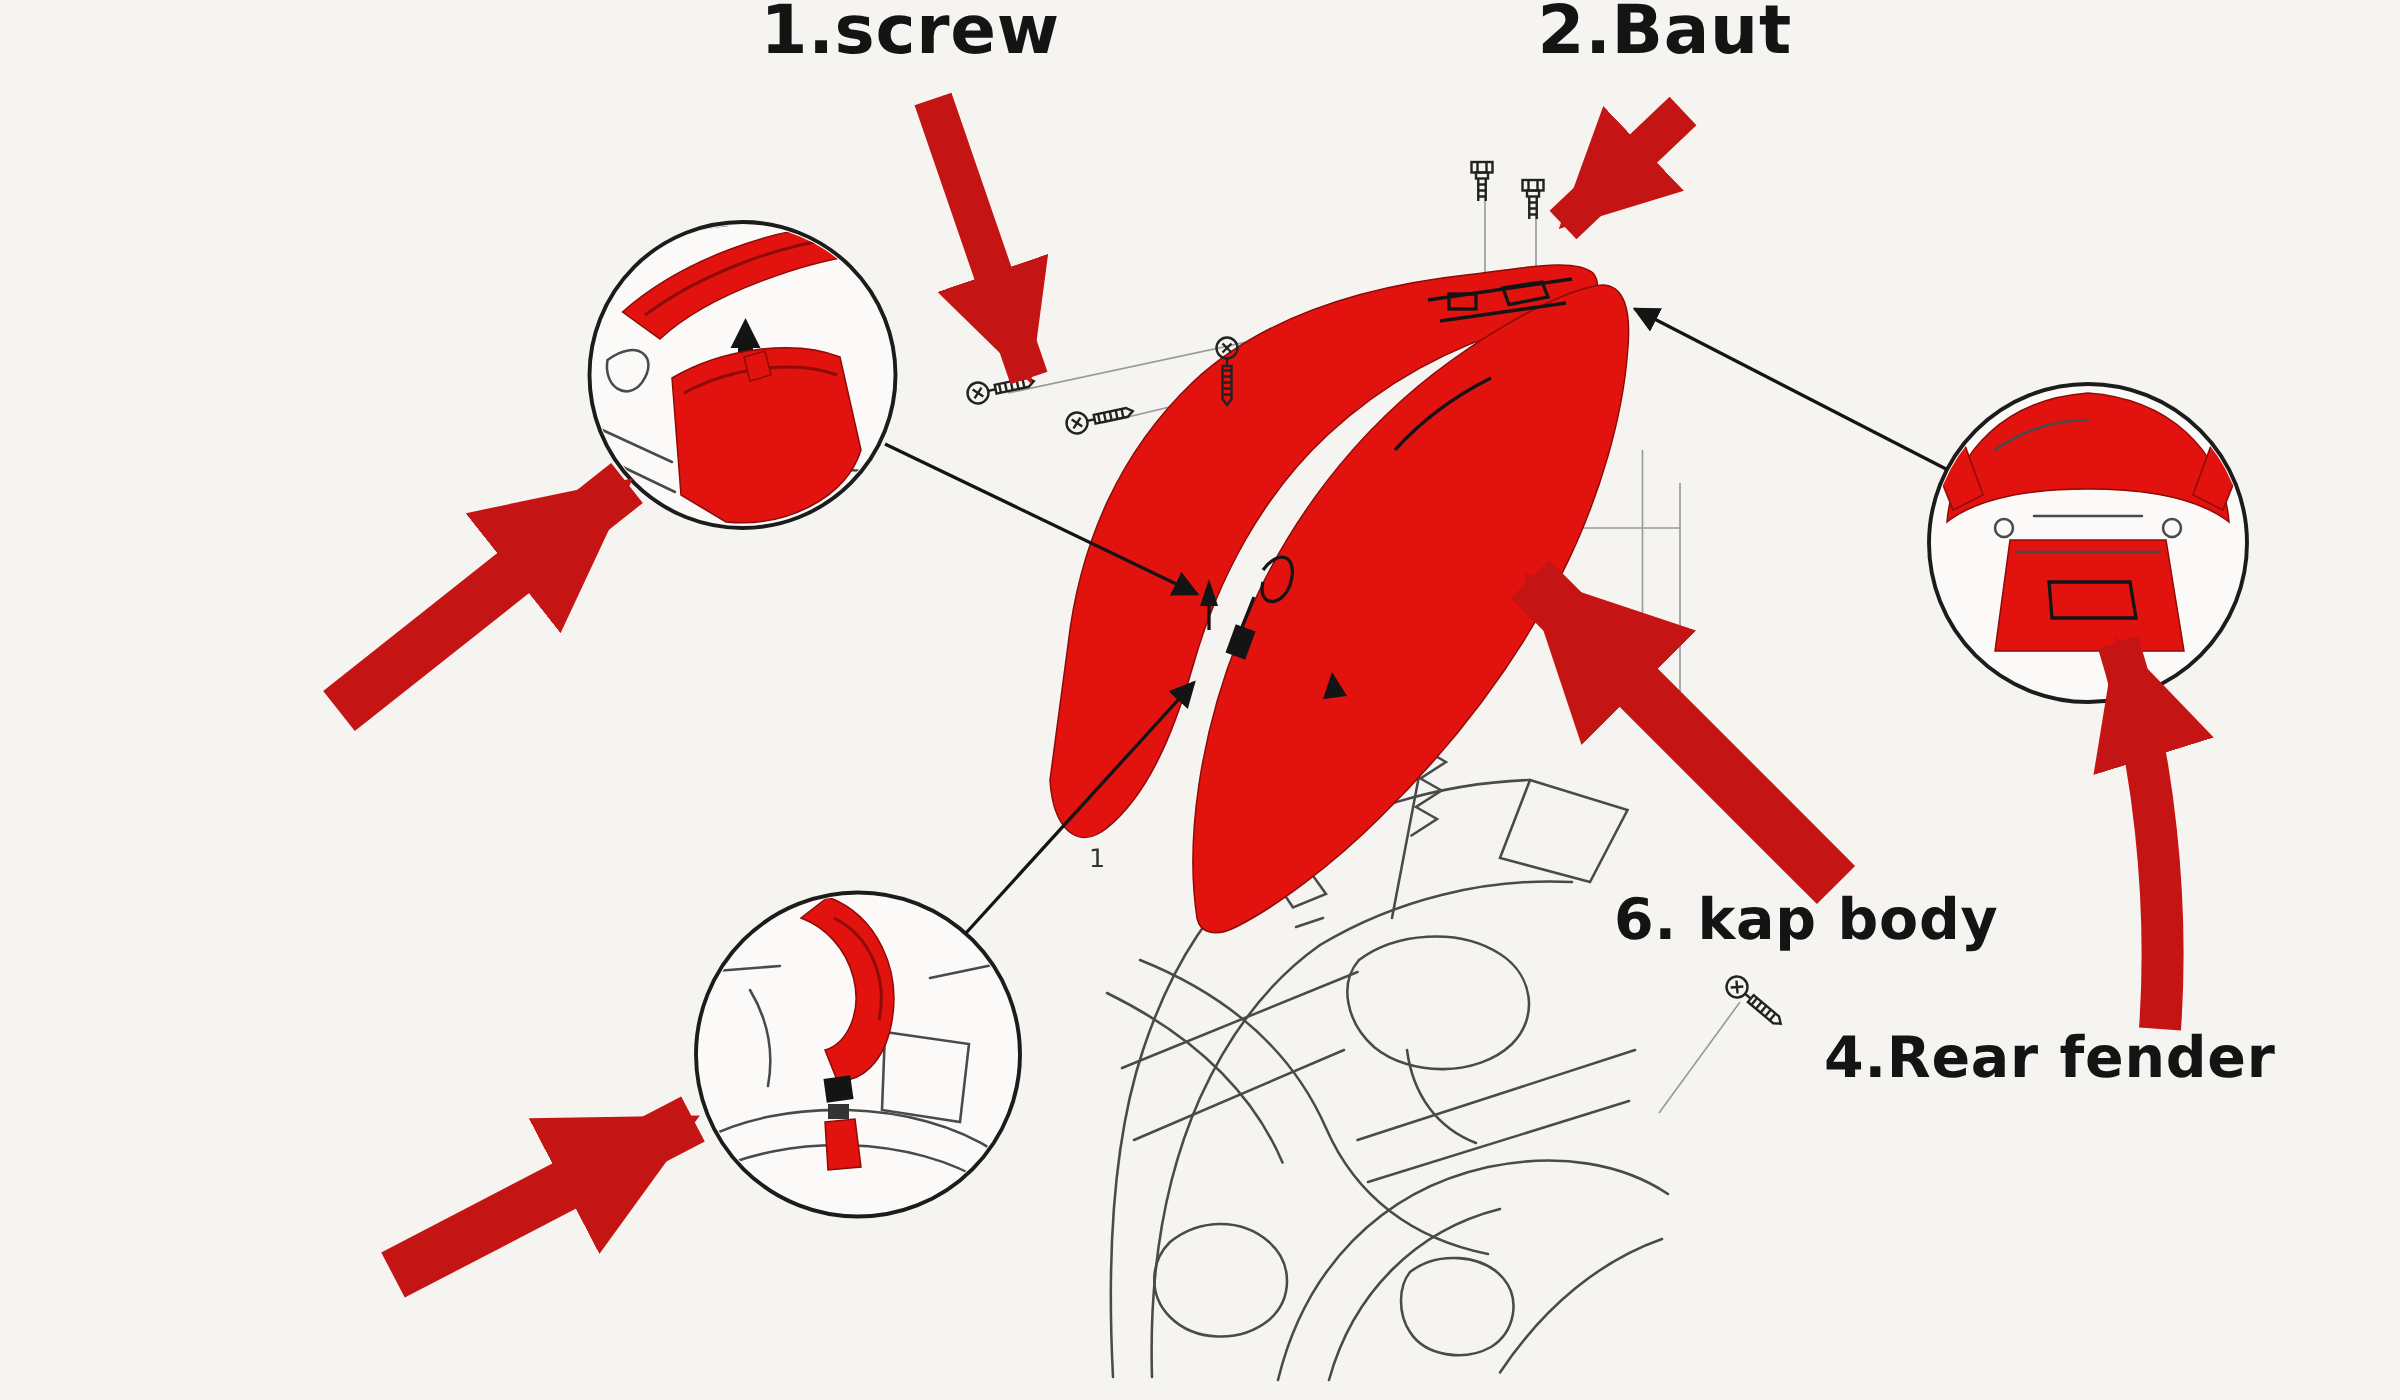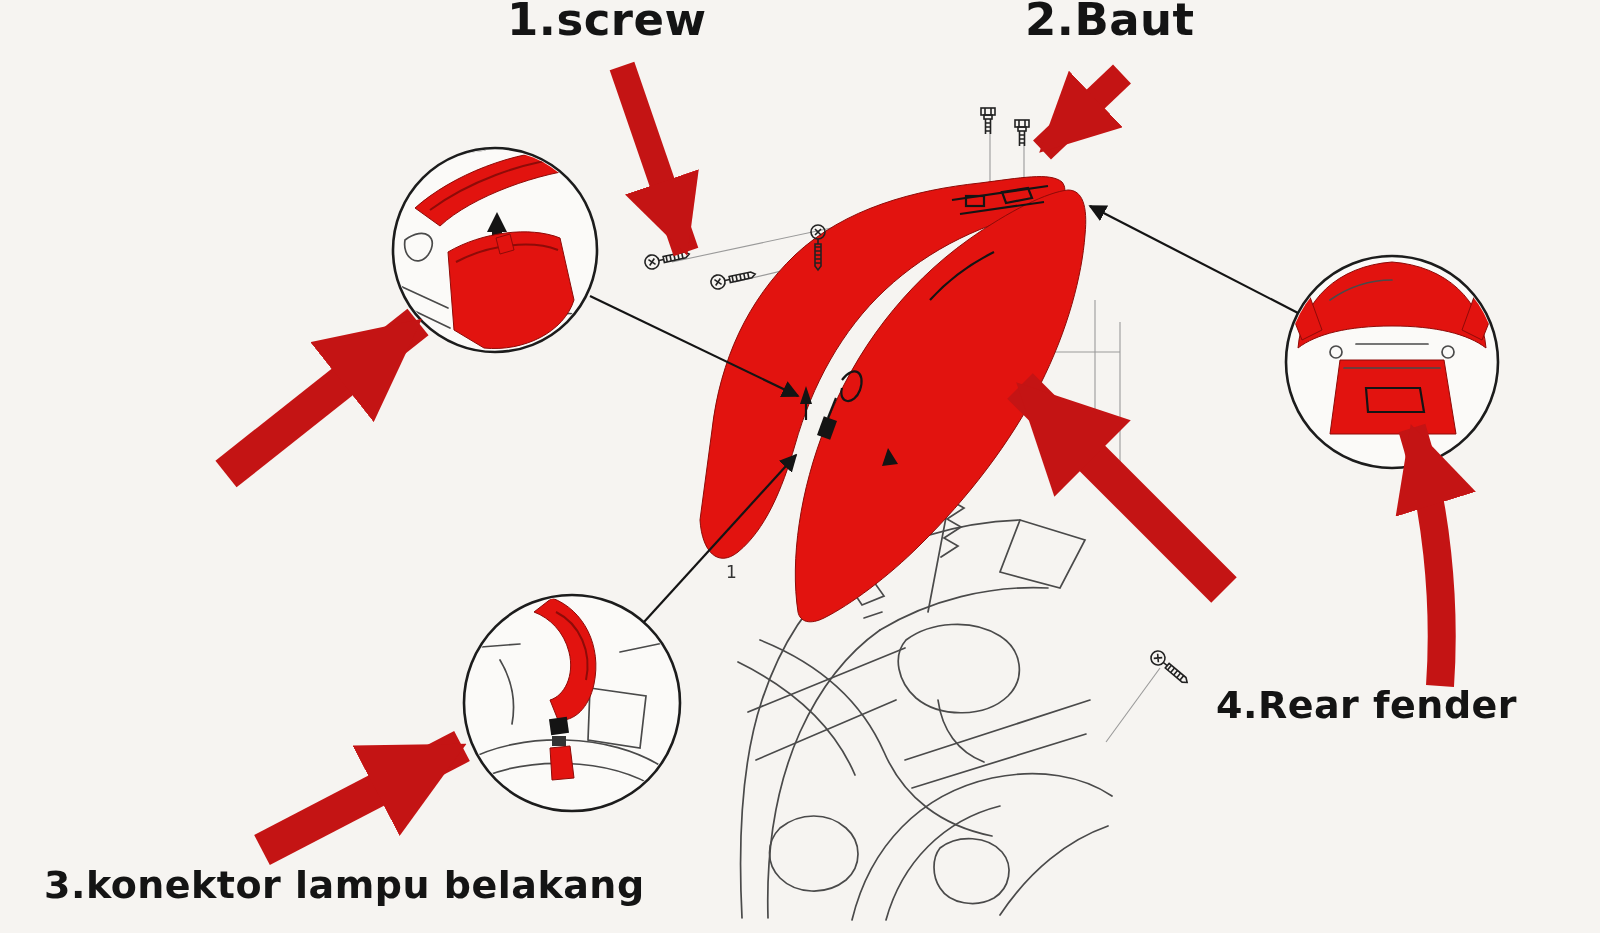--- a/index.html
+++ b/index.html
@@ -196,16 +196,16 @@
   <path class="rarr" stroke-width="26" d="M622 66 L686 252" marker-end="url(#redhead)"></path>
   <path class="rarr" stroke-width="26" d="M1122 74 L1042 150" marker-end="url(#redhead)"></path>
   <path class="rarr" stroke-width="34" d="M226 474 L418 322" marker-end="url(#redhead)"></path>
   <path class="rarr" stroke-width="34" d="M262 850 L462 746" marker-end="url(#redhead)"></path>
   <path class="rarr" stroke-width="36" d="M1224 590 L1020 386" marker-end="url(#redhead)"></path>
   <path class="rarr" stroke-width="28" d="M1440 686 C1446 600 1436 505 1412 428" marker-end="url(#redhead)"></path>
 </svg>
 
 <div class="label lab-xl" style="left:507px; top:-4px;">1.screw</div>
 <div class="label lab-xl" style="left:1025px; top:-4px;">2.Baut</div>
-<div class="label lab-lg" style="left:44px;  top:866px;">3.konektor lampu belakang</div>
+<div class="label lab-lg" style="left:1076px; top:594px;">6. kap body</div>
 <div class="label lab-lg" style="left:1216px; top:686px;">4.Rear fender</div>
 
 </div>
 
 </body></html>

